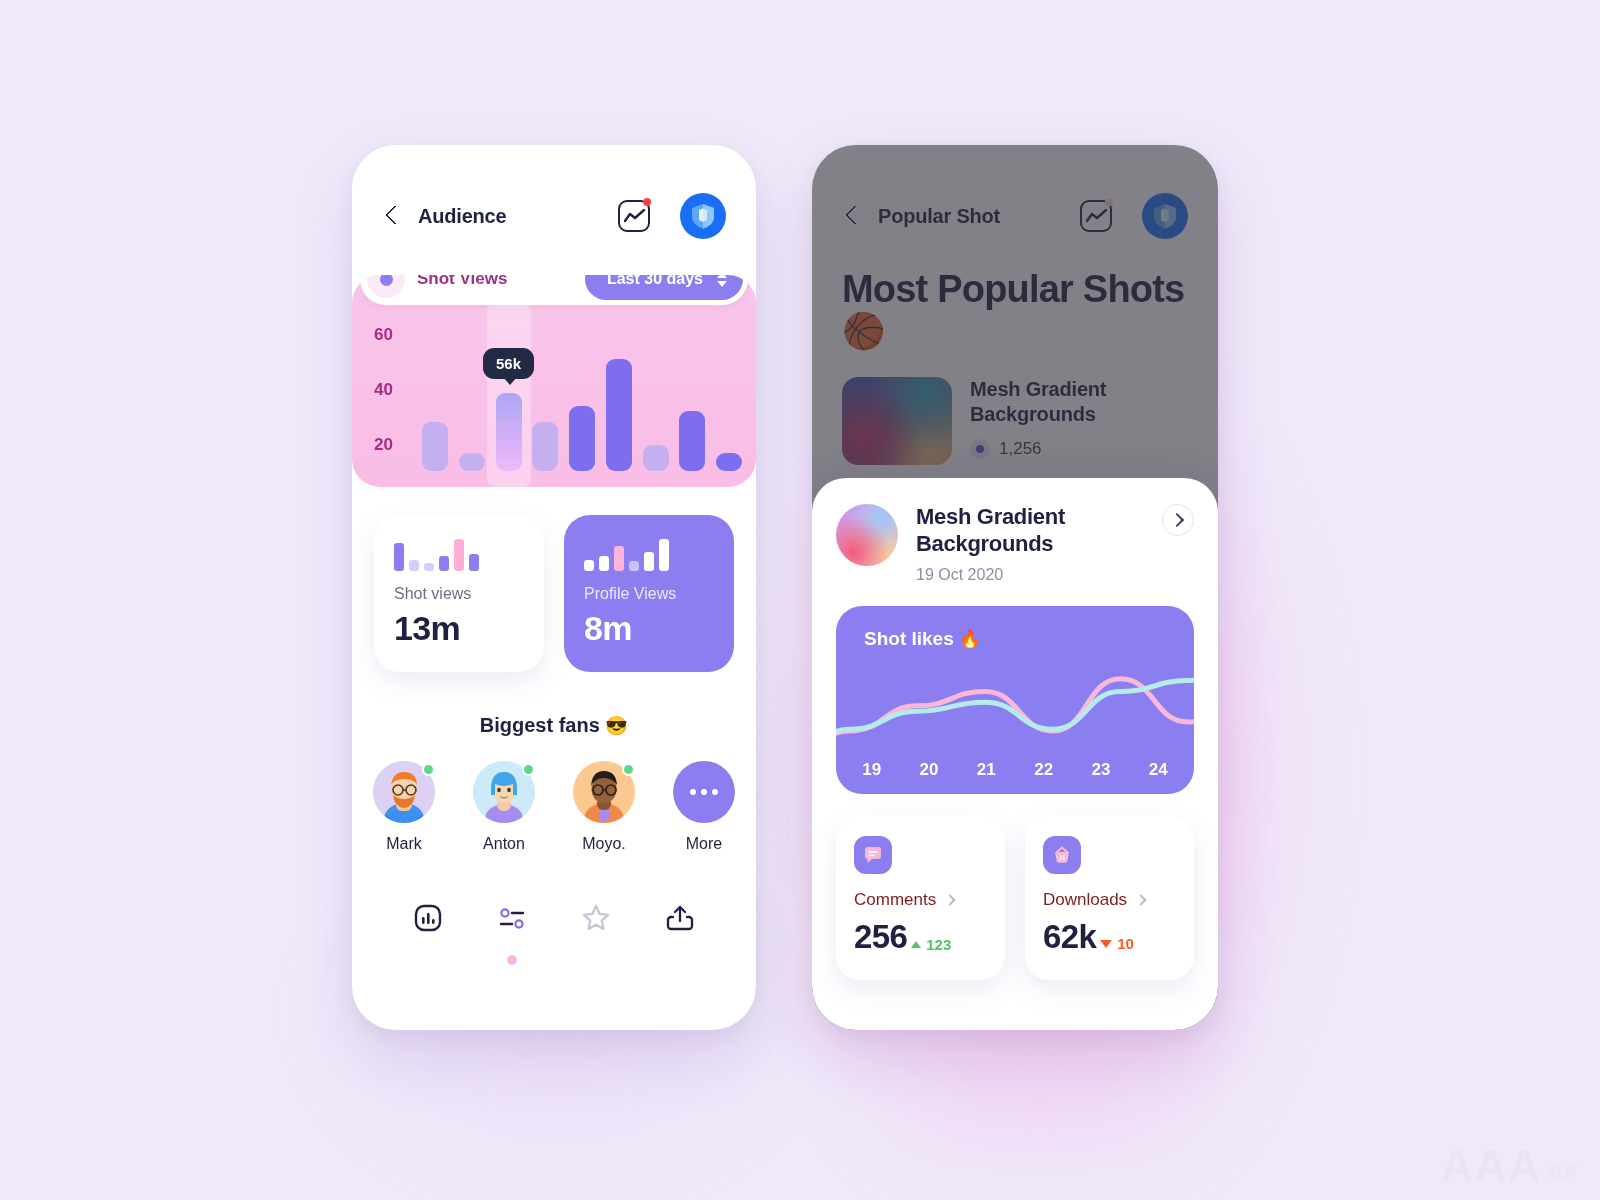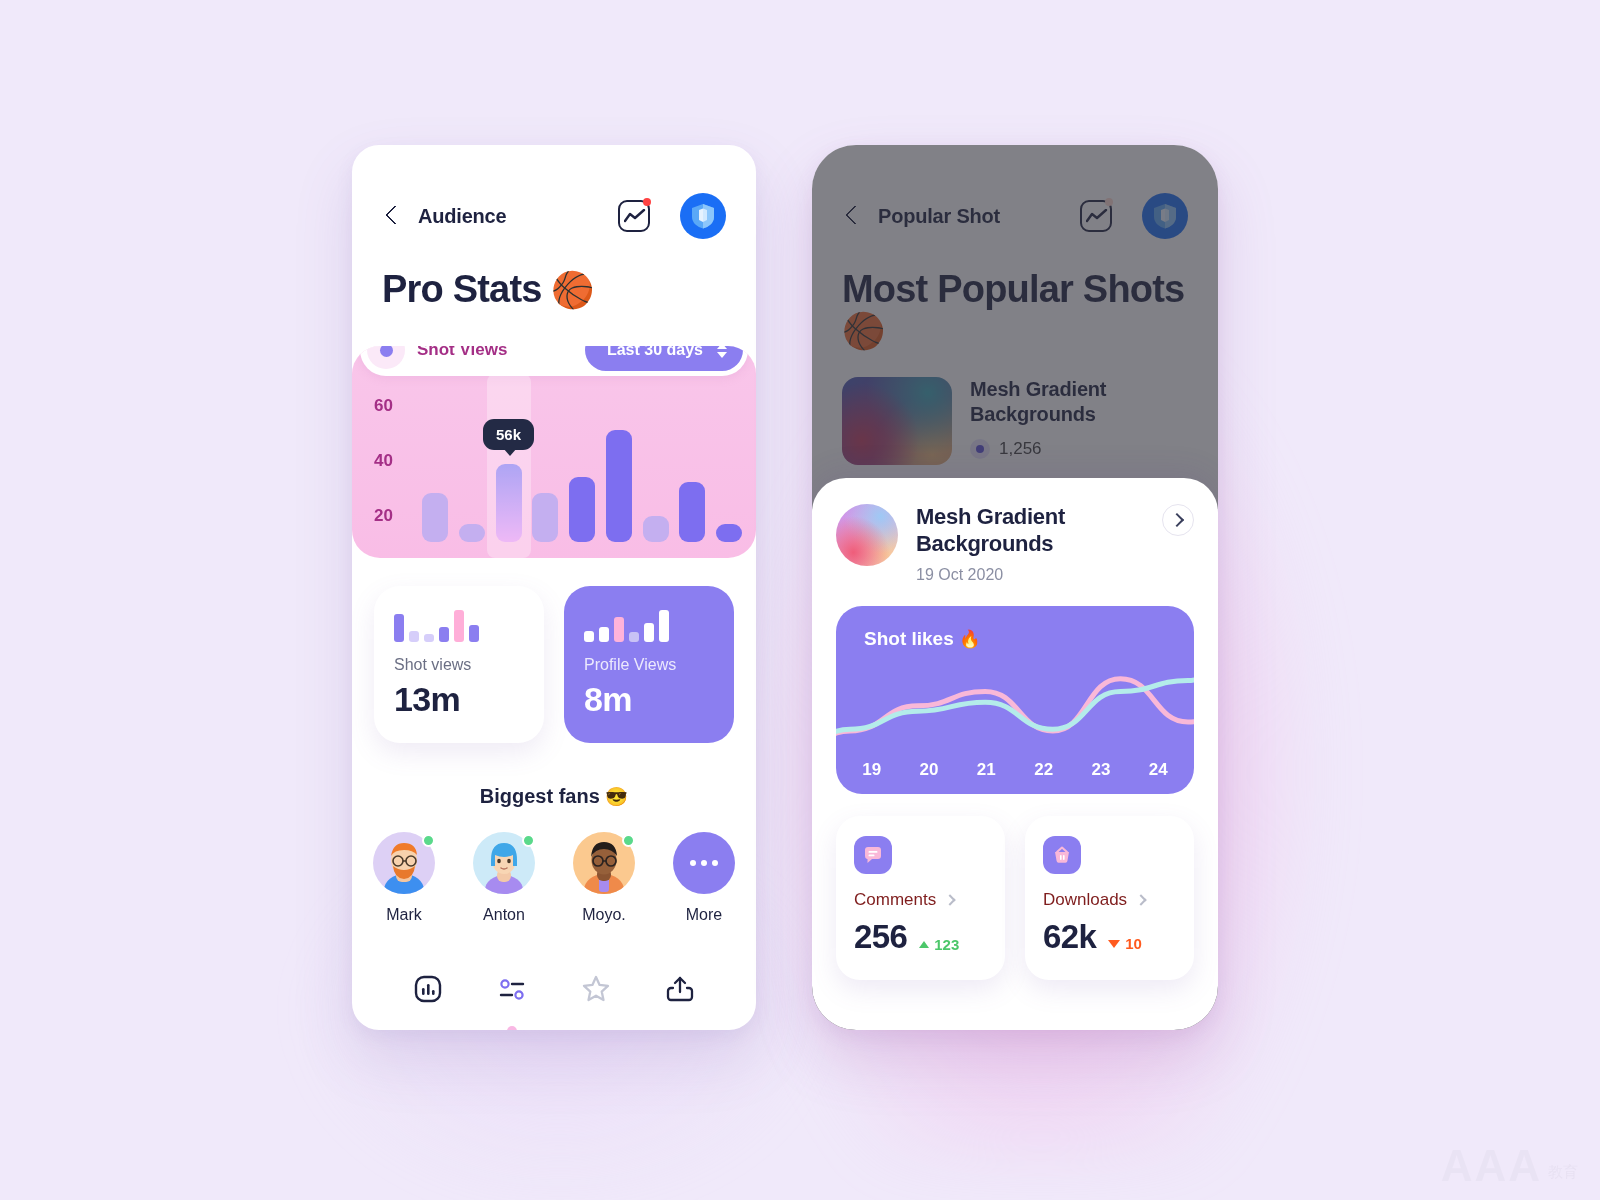--- a/index.html
+++ b/index.html
@@ -24,21 +24,20 @@
   }
 
   
   .phone {
     position:absolute; border-radius:44px; overflow:hidden;
   }
   .phone-left {
     left:352px; top:145px; width:404px; height:885px;
     background:#ffffff;
     box-shadow:0 28px 60px rgba(120,90,170,.16), 0 6px 18px rgba(120,90,170,.08);
-    border-radius:27px;
   }
   .phone-right {
     left:812px; top:145px; width:406px; height:885px;
     background:#ffffff;
     box-shadow:0 28px 60px rgba(150,90,170,.20), 0 6px 18px rgba(150,90,170,.10);
   }
 
   
   .hdr {
     display:flex; align-items:center; padding:48px 30px 0 30px; gap:14px;
@@ -218,21 +217,21 @@
     padding:0 7px;
   }
   .wave-axis span{ font-size:17px; font-weight:700; color:#fff; }
 
   .kpi-row{ display:flex; gap:20px; margin-top:22px; }
   .kpi{ flex:1; background:#fff; border-radius:24px; padding:20px 18px 24px 18px; box-shadow:0 10px 26px rgba(120,95,180,.13); }
   .kpi-ico{ width:38px;height:38px;border-radius:12px;background:#8b7ef0;display:flex;align-items:center;justify-content:center;margin-bottom:16px; }
   .kpi-lbl-row{ display:flex; align-items:center; gap:10px; }
   .kpi-lbl{ font-size:17px; color:#7f1d1d; }
   .kpi-chev{ width:8px;height:8px;border-top:2px solid #b9bcc9;border-right:2px solid #b9bcc9;transform:rotate(45deg); }
-  .kpi-val-row{ display:flex; align-items:baseline; gap:12px; margin-top:8px; }
+  .kpi-val-row{ display:flex; align-items:baseline; gap:4px; margin-top:8px; }
   .kpi-val{ font-size:33px; font-weight:800; color:#1e2240; letter-spacing:-.6px; }
   .kpi-delta{ font-size:15px; font-weight:700; display:flex; align-items:center; gap:5px; }
   .kpi-delta.up{ color:#4cc76a; }
   .kpi-delta.down{ color:#ff5a1f; }
   .tri-up{ width:0;height:0;border-left:5px solid transparent;border-right:5px solid transparent;border-bottom:7px solid #4cc76a; }
   .tri-dn{ width:0;height:0;border-left:6px solid transparent;border-right:6px solid transparent;border-top:8px solid #ff5a1f; }
 
   .watermark{
     position:absolute; right:22px; bottom:14px; display:flex; align-items:flex-end; gap:6px;
     opacity:.45;
@@ -262,24 +261,20 @@
       <div class="avatar-logo">
         <svg width="24" height="26" viewBox="0 0 24 26">
           <path d="M12 1 L23 5 V14 C23 20 17.5 24 12 25.5 C6.5 24 1 20 1 14 V5 Z" fill="#5aa8f7"></path>
           <path d="M12 1 L23 5 V14 C23 20 17.5 24 12 25.5 Z" fill="#8cc6fb"></path>
           <path d="M8 7 L12 5.5 V19 L8 17 Z" fill="#ffffff" opacity=".85"></path>
           <path d="M16 7 L12 5.5 V19 L16 17 Z" fill="#d8ecff" opacity=".9"></path>
         </svg>
       </div>
     </div>
 
-    <div class="big-title">
-      <span>Pro Stats</span>
-      <span class="emoji">🏀</span>
-    </div>
 
     <div style="padding:0; margin-top:36px; position:relative;">
       <div class="chart-card">
 
         <div class="chart-pill-wrap">
           <div class="pill-dot-wrap">
             <span class="pill-dot"></span>
           </div>
           <div class="pill-label">Shot Views</div>
           <div class="pill-select">

